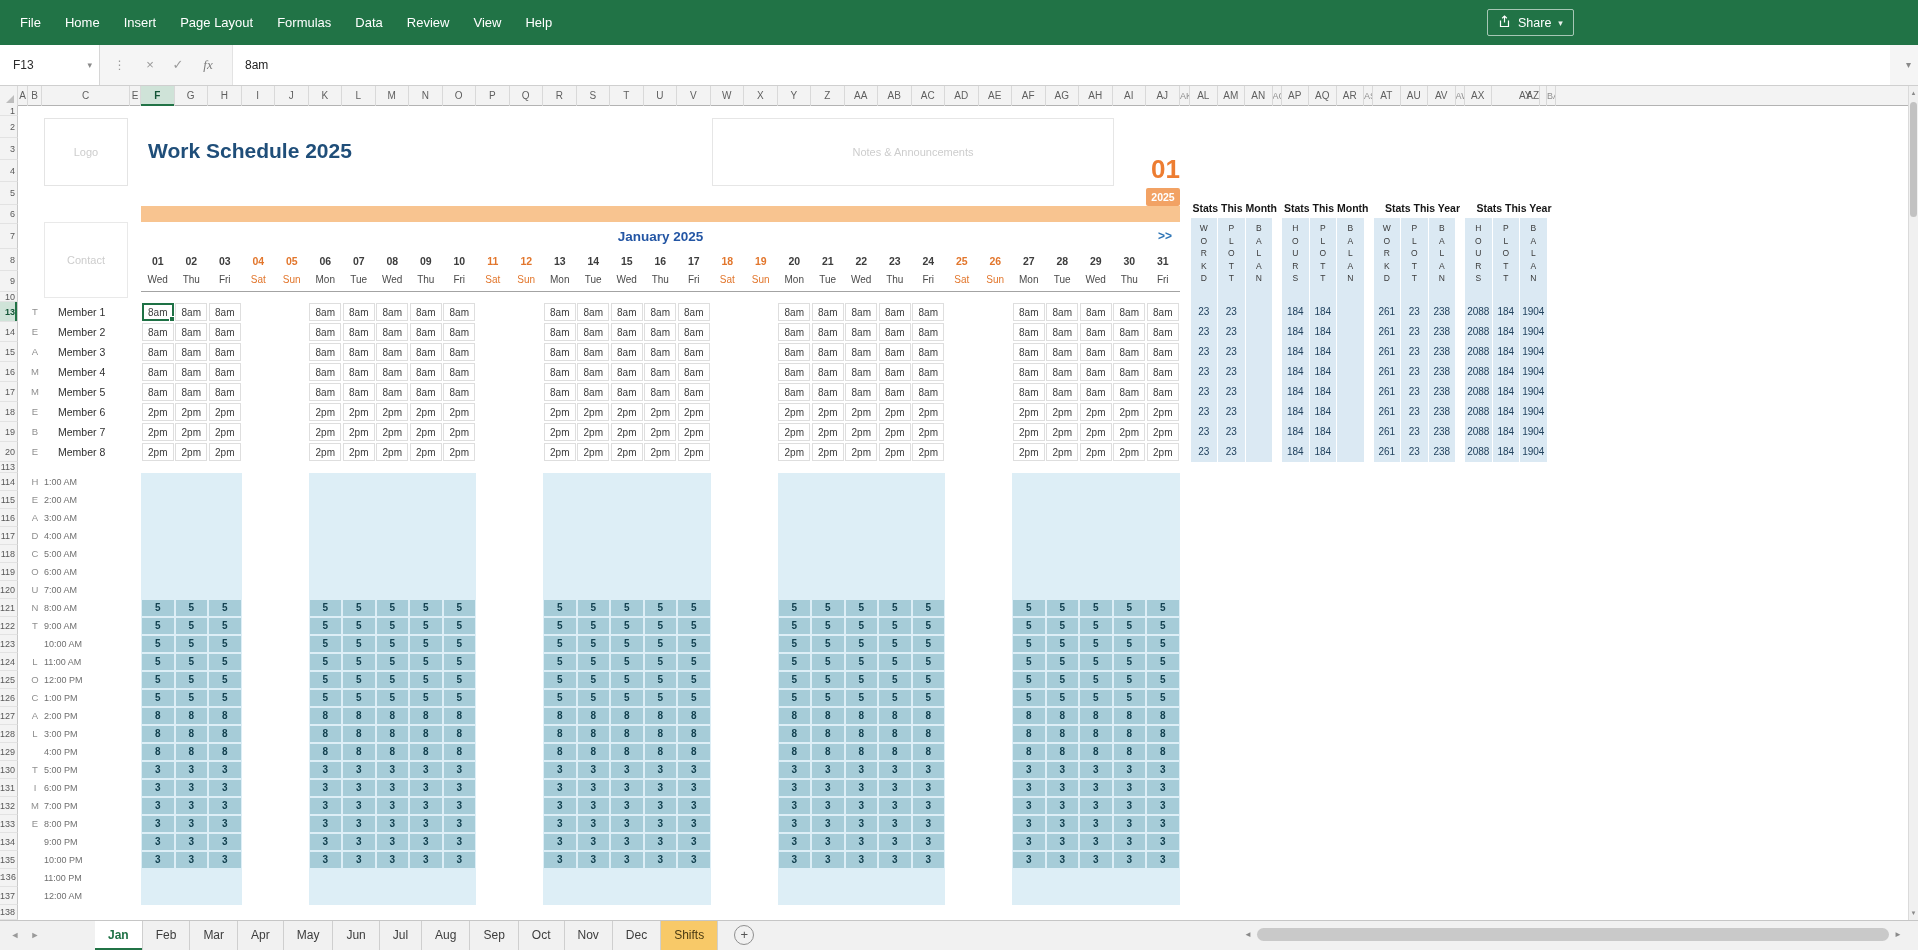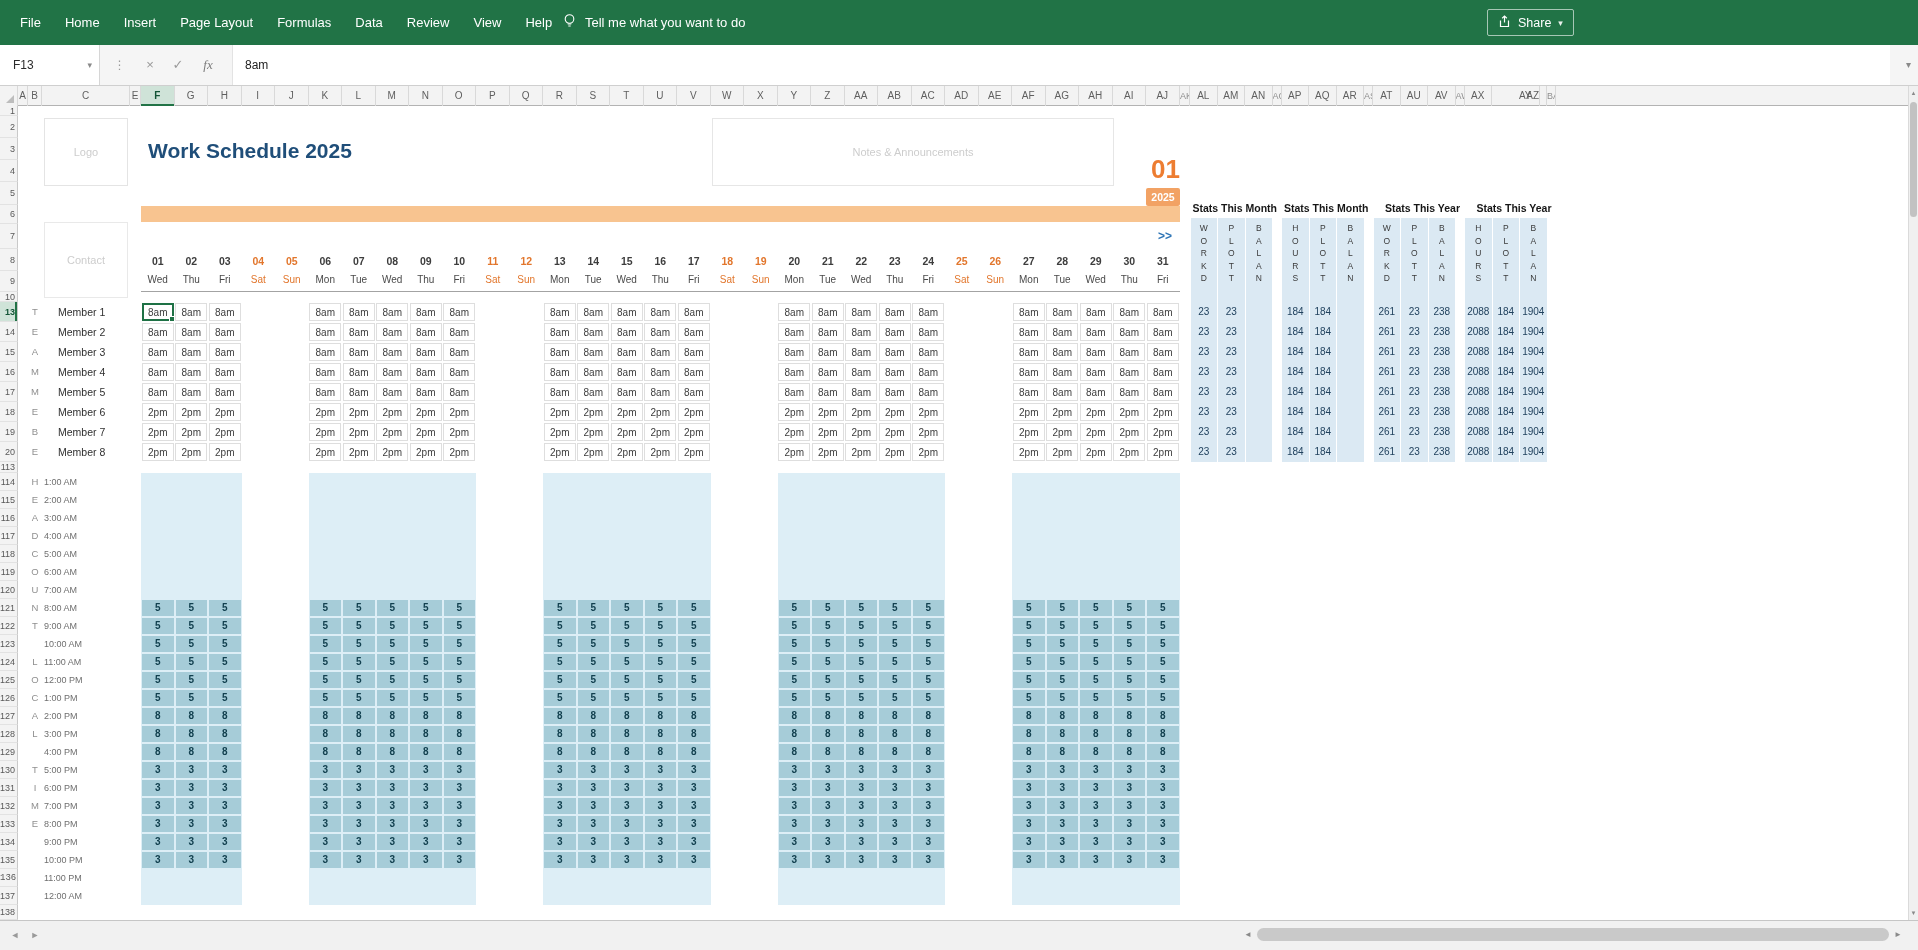--- a/index.html
+++ b/index.html
@@ -123,29 +123,20 @@
       <div class="ribbon-tab">File</div>
       <div class="ribbon-tab">Home</div>
       <div class="ribbon-tab">Insert</div>
       <div class="ribbon-tab">Page Layout</div>
       <div class="ribbon-tab">Formulas</div>
       <div class="ribbon-tab">Data</div>
       <div class="ribbon-tab">Review</div>
       <div class="ribbon-tab">View</div>
       <div class="ribbon-tab">Help</div>
     </div>
-  <div id="tellme">
-    <span>
-      <svg width="15" height="16" viewBox="0 0 15 16" fill="none" stroke="#fff" stroke-width="1.1">
-        <circle cx="7.5" cy="6" r="4.3"></circle>
-          <path d="M5.7 11h3.6M6.3 13h2.4"></path>
-      </svg>
-    </span>
-    <span>Tell me what you want to do</span>
-  </div>
   <div id="share-btn">
     <span>
       <svg width="13" height="13" viewBox="0 0 13 13" fill="none" stroke="#fff" stroke-width="1.2">
         <path d="M2.5 5.5v6h8v-6"></path>
           <path d="M6.5 1.2v6.3"></path>
           <path d="M4.2 3.2 6.5 1l2.3 2.2"></path>
       </svg>
     </span>
     <span>Share</span>
     <span class="share-chev">▾</span>
@@ -224,20 +215,21 @@
   </div>
 
 <div id="sheetbody">
   <div class="logo-box">Logo</div>
   <div class="sheet-title">Work Schedule 2025</div>
   <div class="notes-box">Notes &amp; Announcements</div>
   <div class="contact-box">Contact</div>
   <div class="month-num">01</div>
   <div class="year-badge">2025</div>
   <div class="orange-band"></div>
+  <div class="month-title">January 2025</div>
   <div class="month-nav">&gt;&gt;</div>
   <div class="day-underline"></div>
 <div class="gutterbg"></div>
     <div class="gut" style="top: 0px; height: 10px; line-height: 10px;">1</div>
     <div class="gut" style="top: 10px; height: 22px; line-height: 22px;">2</div>
     <div class="gut" style="top: 32px; height: 22px; line-height: 22px;">3</div>
     <div class="gut" style="top: 54px; height: 22px; line-height: 22px;">4</div>
     <div class="gut" style="top: 76px; height: 23px; line-height: 23px;">5</div>
     <div class="gut" style="top: 99px; height: 19px; line-height: 19px;">6</div>
     <div class="gut" style="top: 118px; height: 25px; line-height: 25px;">7</div>
@@ -1093,19 +1085,35 @@
 <div id="vscroll">
   <div class="varr up">▲</div>
   <div id="vthumb"></div>
   <div class="varr down">▼</div>
 </div>
 <div id="scorner"></div>
 
 <div id="tabbar">
   <span class="tnav l">◄</span>
   <span class="tnav r">►</span>
+  <div id="tabstrip">
+      <div class="tab active">Jan</div>
+      <div class="tab">Feb</div>
+      <div class="tab">Mar</div>
+      <div class="tab">Apr</div>
+      <div class="tab">May</div>
+      <div class="tab">Jun</div>
+      <div class="tab">Jul</div>
+      <div class="tab">Aug</div>
+      <div class="tab">Sep</div>
+      <div class="tab">Oct</div>
+      <div class="tab">Nov</div>
+      <div class="tab">Dec</div>
+      <div class="tab shifts">Shifts</div>
+      <div class="addbtn">+</div>
+    </div>
 </div>
 
 <div id="hscroll">
   <span class="sarr">◄</span>
   <div class="hthumb"></div>
   <span class="sarr">►</span>
 </div>
 
 </body></html>

